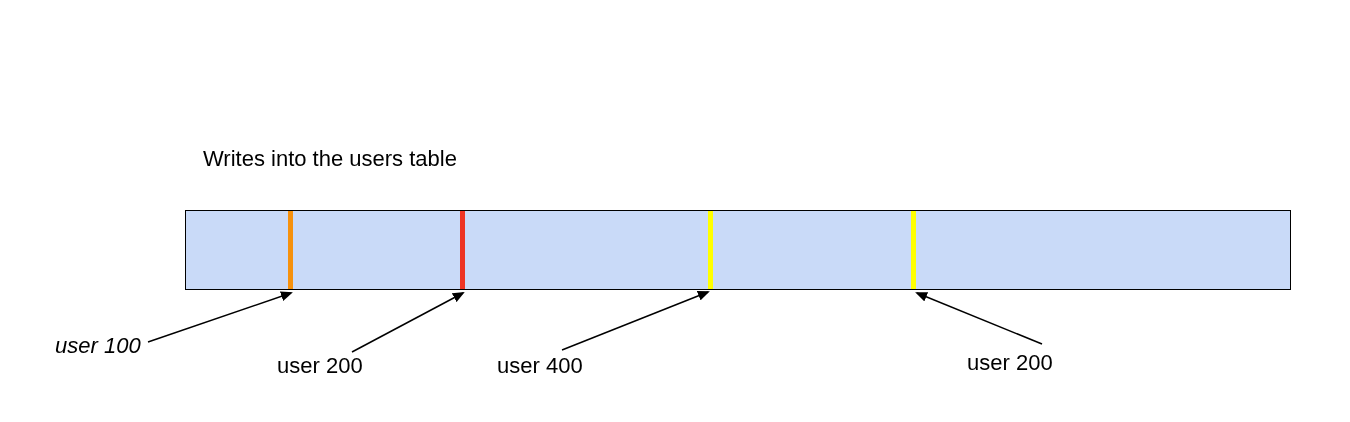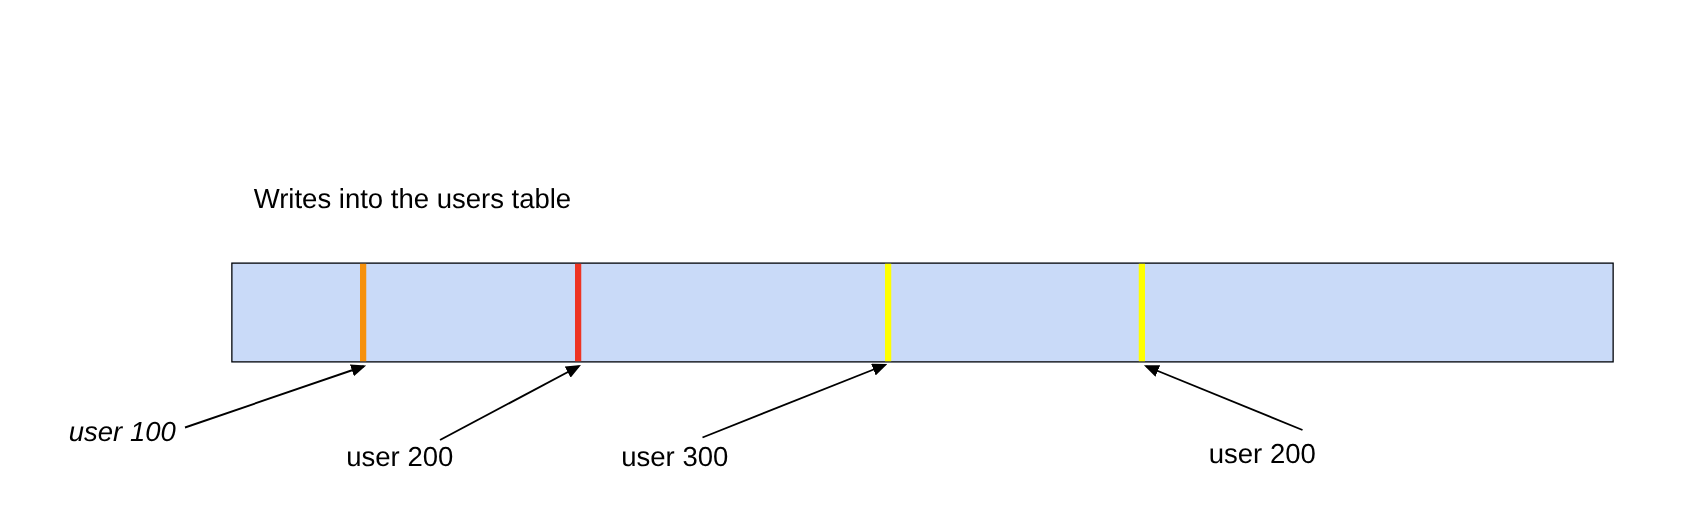--- a/index.html
+++ b/index.html
@@ -84,21 +84,21 @@
       <div class="tick" style="left: 102px; background: rgb(246, 145, 13);"></div>
       <div class="tick" style="left: 274px; background: rgb(238, 52, 35);"></div>
       <div class="tick" style="left: 522px; background: rgb(255, 255, 0);"></div>
       <div class="tick" style="left: 725px; background: rgb(255, 255, 0);"></div>
     </div>
 
 
   <div id="labels">
       <div class="user-label" style="left: 55px; top: 333px; font-style: italic;">user 100</div>
       <div class="user-label" style="left: 277px; top: 353px;">user 200</div>
-      <div class="user-label" style="left: 497px; top: 353px;">user 300</div>
+      <div class="user-label" style="left: 497px; top: 353px;">user 400</div>
       <div class="user-label" style="left: 967px; top: 350px;">user 200</div>
     </div>
 
   <svg class="arrows" id="arrows" xmlns="http://www.w3.org/2000/svg">
     <defs>
       <marker id="arrowhead" markerUnits="userSpaceOnUse" markerWidth="12" markerHeight="10" refX="10" refY="5" orient="auto">
         <path d="M0,0 L12,5 L0,10 z" fill="#000000"></path>
       </marker>
     </defs>
   <line x1="148" y1="342" x2="291" y2="293" stroke="#000000" stroke-width="1.5" marker-end="url(#arrowhead)"></line>

